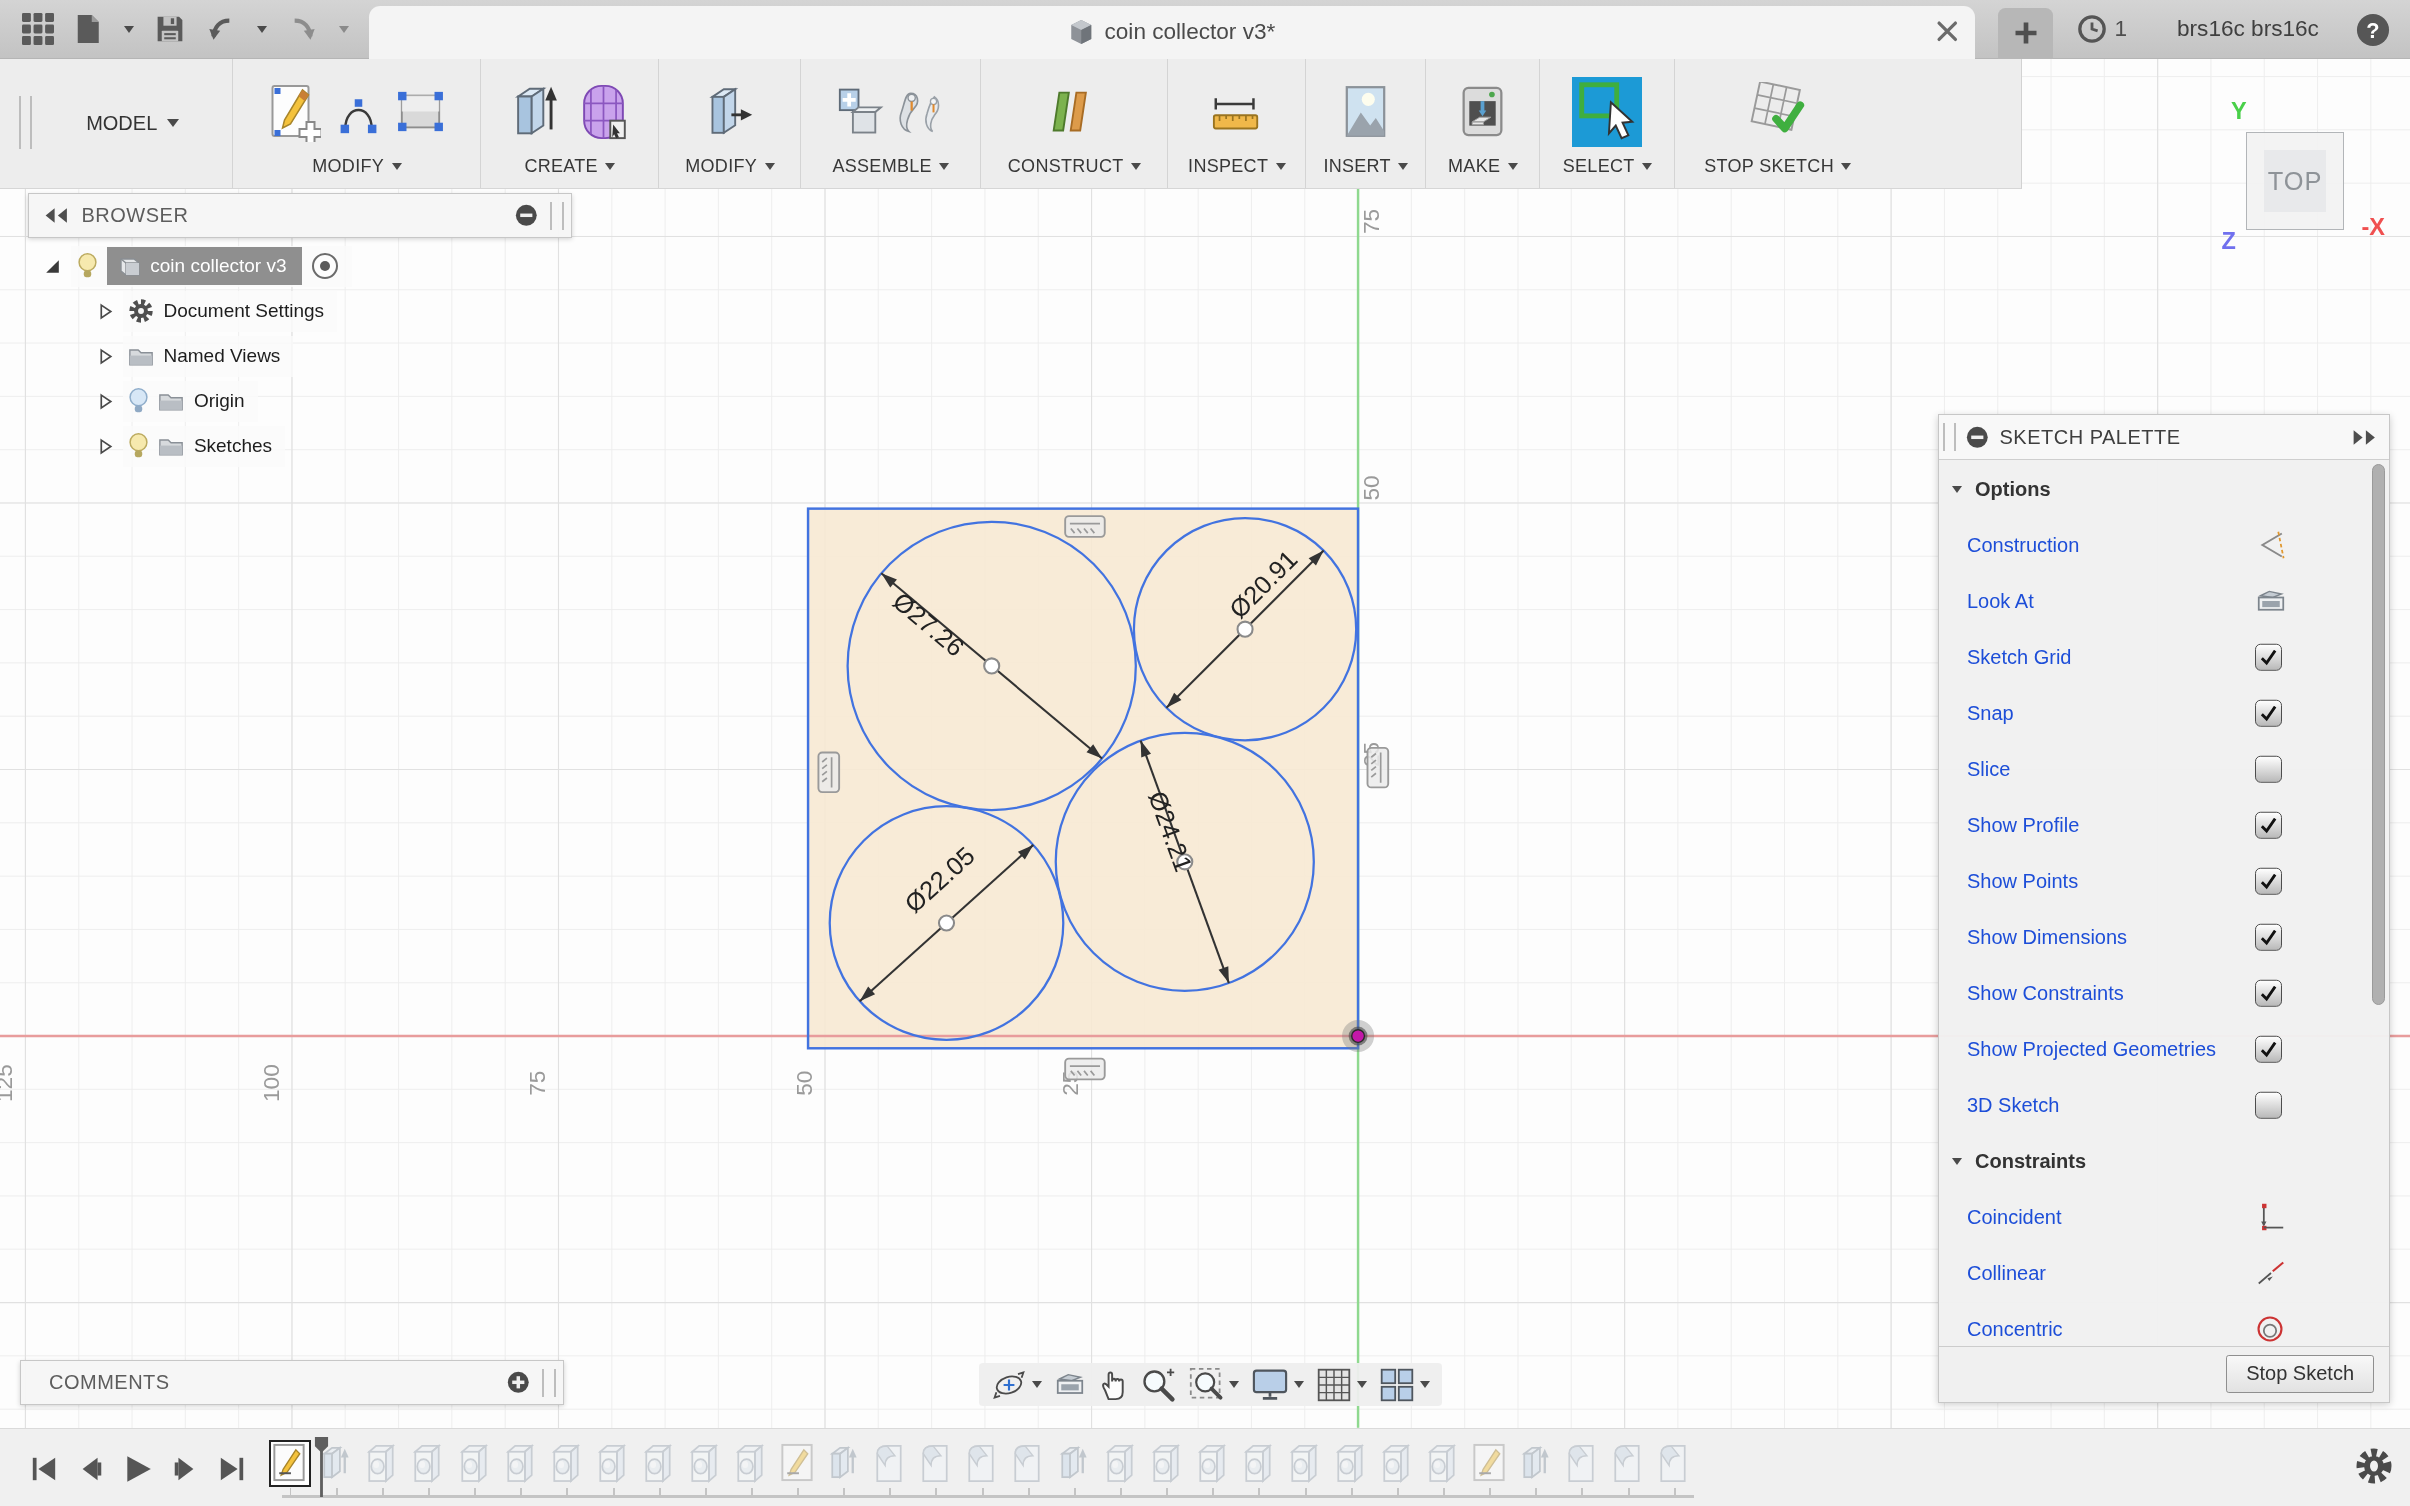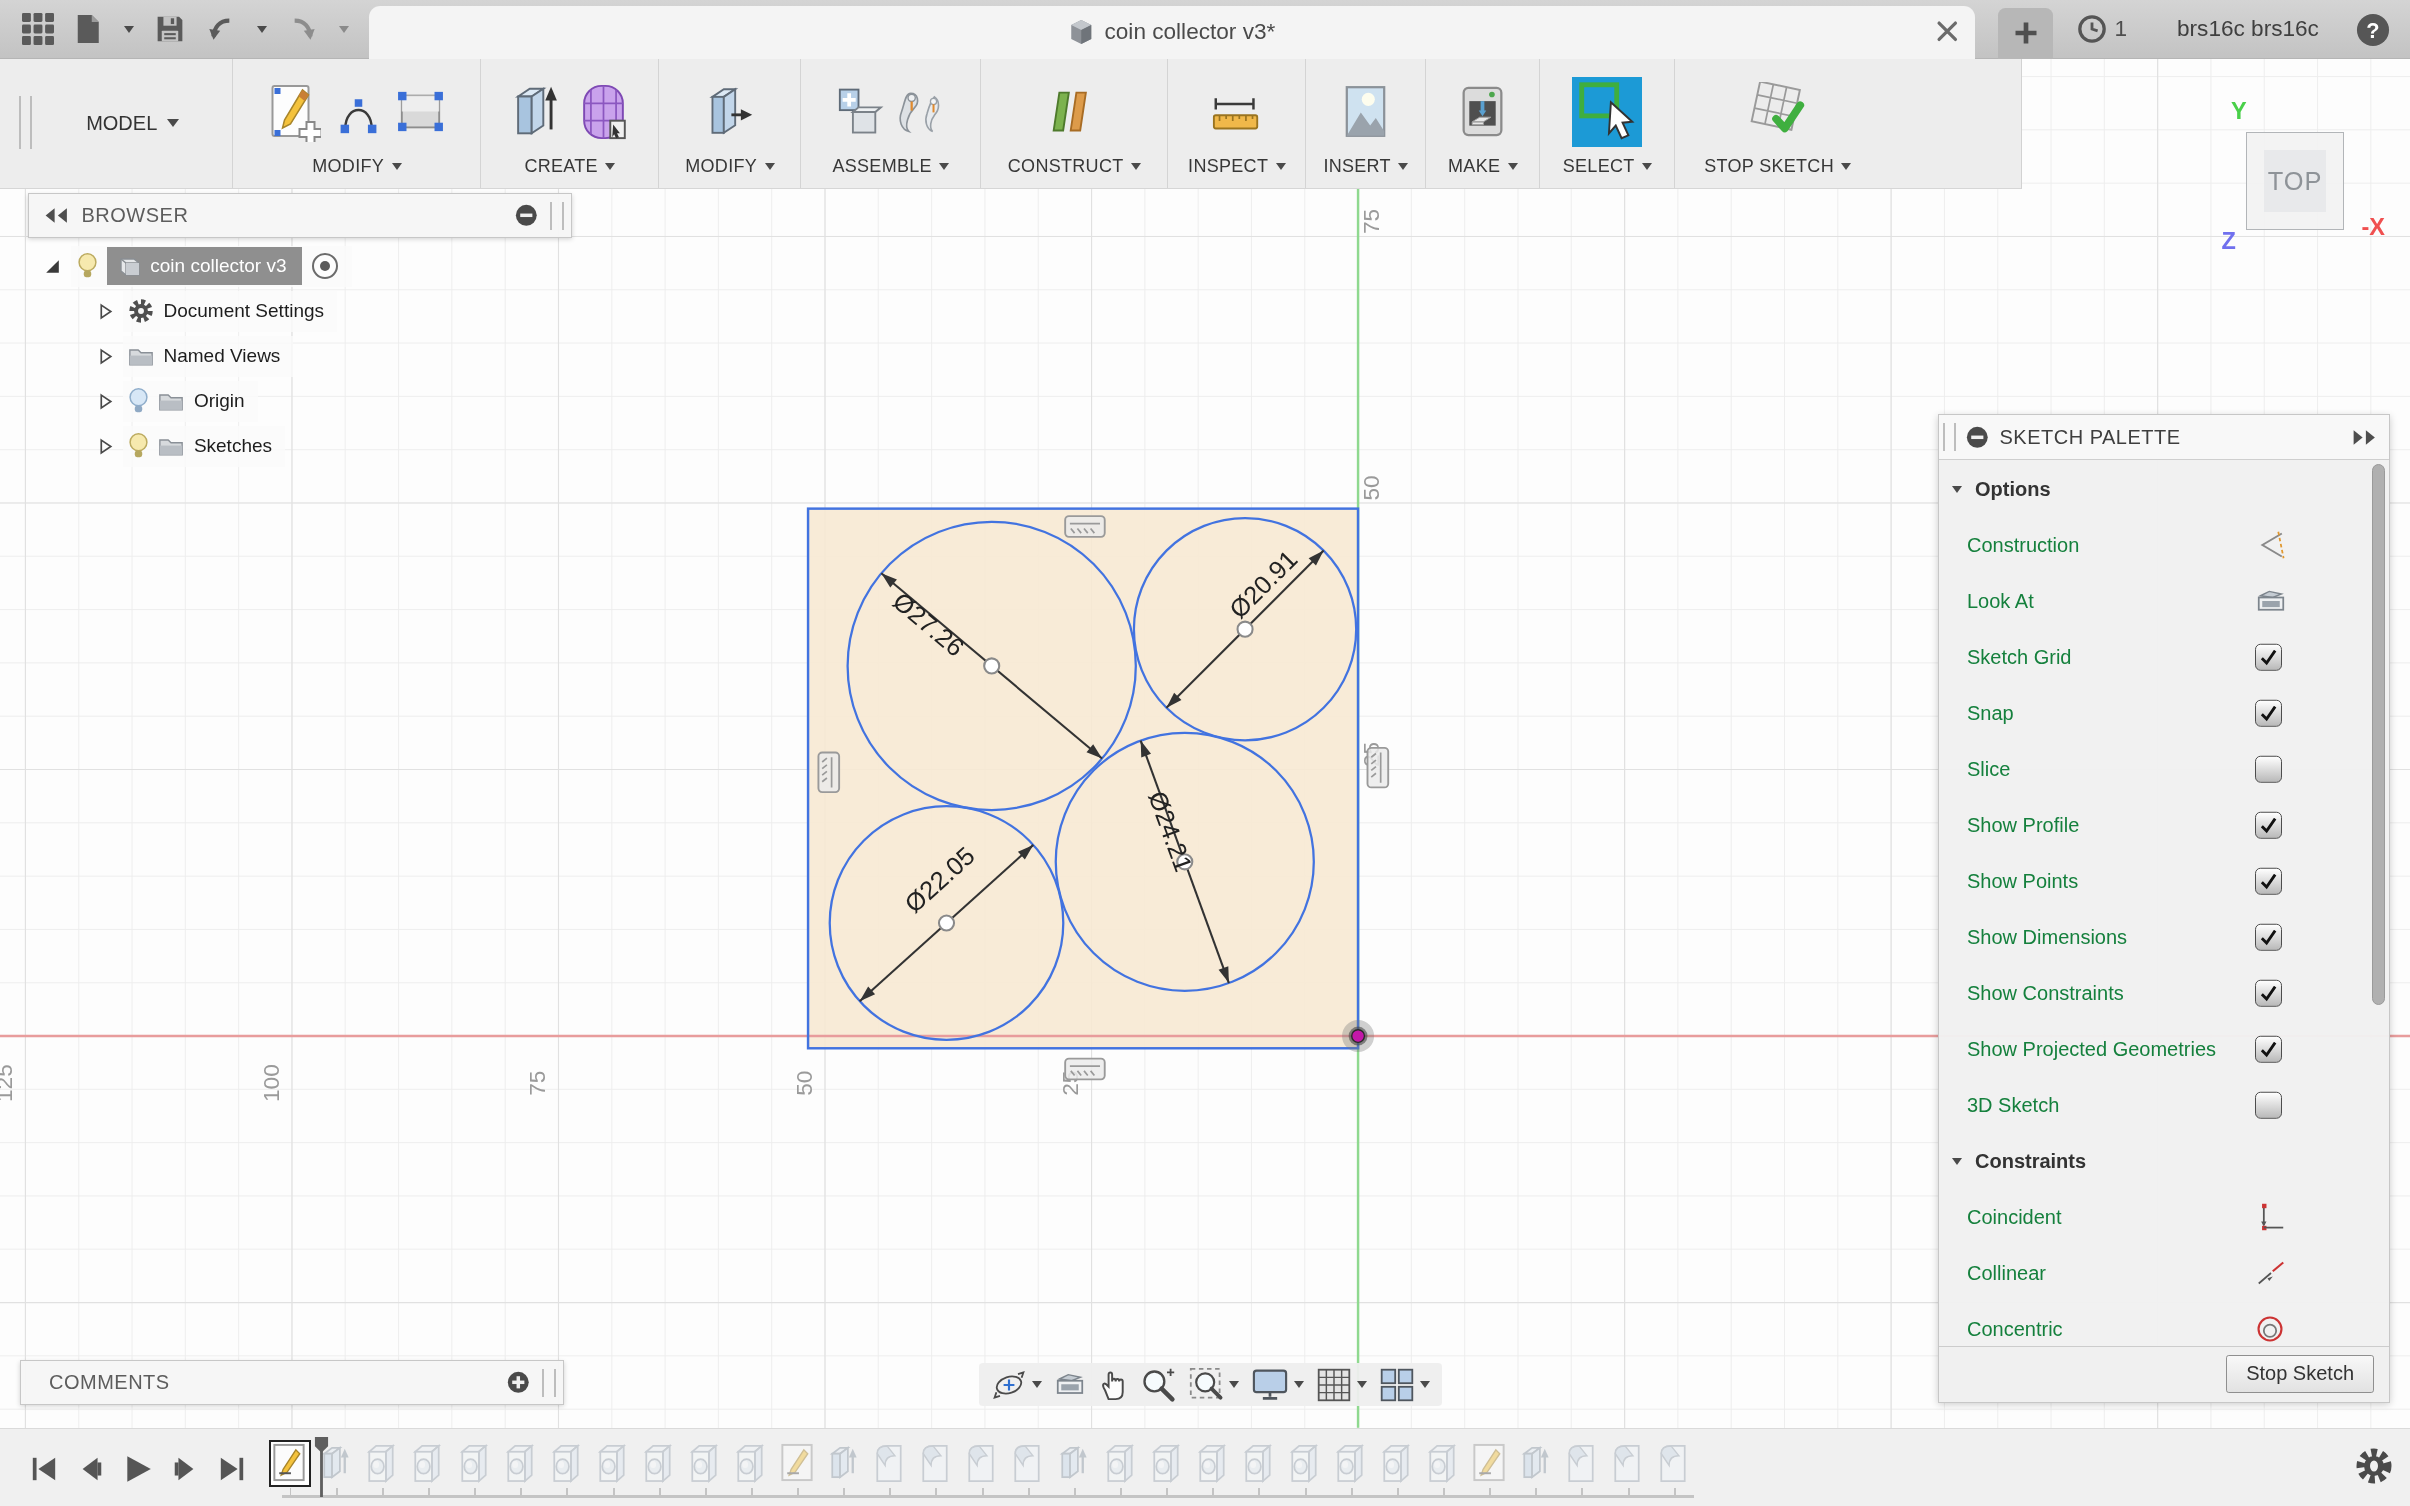--- a/index.html
+++ b/index.html
@@ -49,21 +49,21 @@
   #browser-tree{padding-top:5.6px;font-size:19px;color:#1d1d1d;}
   .trow{height:45px;display:flex;align-items:center;}
   .trow .rowbg{display:flex;align-items:center;height:41px;background:rgba(250,250,250,.82);padding:0 13px 0 5.6px;gap:9.4px;}
   .sel-box{display:flex;align-items:center;gap:9.4px;background:#8f8f8f;color:#fff;height:38px;padding:0 15px 0 7.5px;}
 
   #palette{position:absolute;left:1938px;top:414px;width:452px;height:989px;z-index:15;
     background:rgba(241,241,241,.97);border:0.9px solid #c7c7c7;box-shadow:0 1.9px 7.5px rgba(0,0,0,.2);box-sizing:border-box;}
   #palette .panel-hdr{border:none;border-bottom:0.9px solid #cfcfcf;box-shadow:none;background:rgba(248,248,248,.98);}
   #palette-body{position:absolute;left:0;top:46px;right:0;bottom:55px;overflow:hidden;}
   .prow{height:56px;display:flex;align-items:center;position:relative;}
-  .prow .plabel{margin-left:28px;font-size:20px;color:#15803d;}
+  .prow .plabel{margin-left:28px;font-size:20px;color:#1d4ed8;}
   .prow.sect .plabel{margin-left:13px;font-size:20px;color:#2e2e2e;}
   .prow .ctrl{position:absolute;left:316px;top:50%;transform:translateY(-50%);}
   .cb{width:24.5px;height:24.5px;border:1.9px solid #4d4d4d;border-radius:5.6px;
       background:linear-gradient(#ffffff,#b9b9b9);display:flex;align-items:center;justify-content:center;}
   #palette-footer{position:absolute;left:0;right:0;bottom:0;height:55px;background:#f0f0f0;border-top:0.9px solid #cccccc;}
   #stop-sketch-btn{position:absolute;right:15px;top:7.5px;height:38px;padding:0 19px;font-size:20px;color:#333;
       background:linear-gradient(#f8f8f8,#e2e2e2);border:0.9px solid #8f8f8f;border-radius:2.8px;
       font-family:"Liberation Sans",sans-serif;}
   #pal-scroll{position:absolute;right:3.8px;top:49px;bottom:60px;width:13px;}
   #pal-thumb{position:absolute;left:0;top:0;width:13px;height:541px;background:#b0b0b0;border-radius:6.6px;border:0.9px solid #9a9a9a;box-sizing:border-box;}

